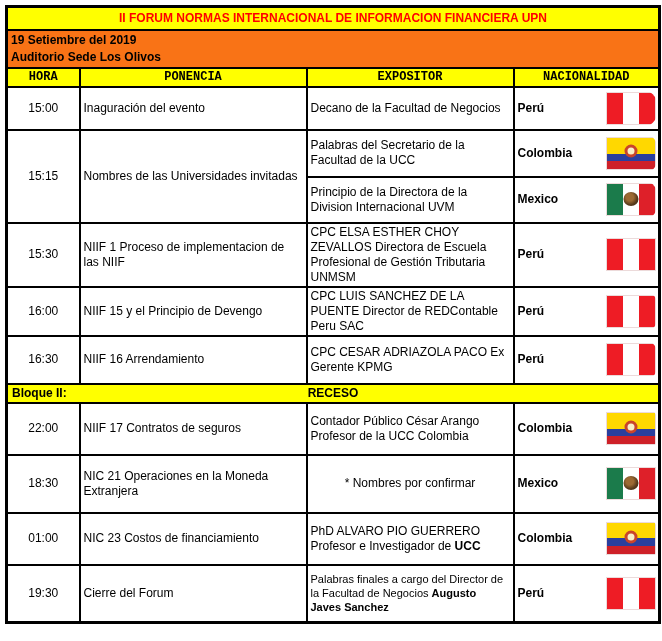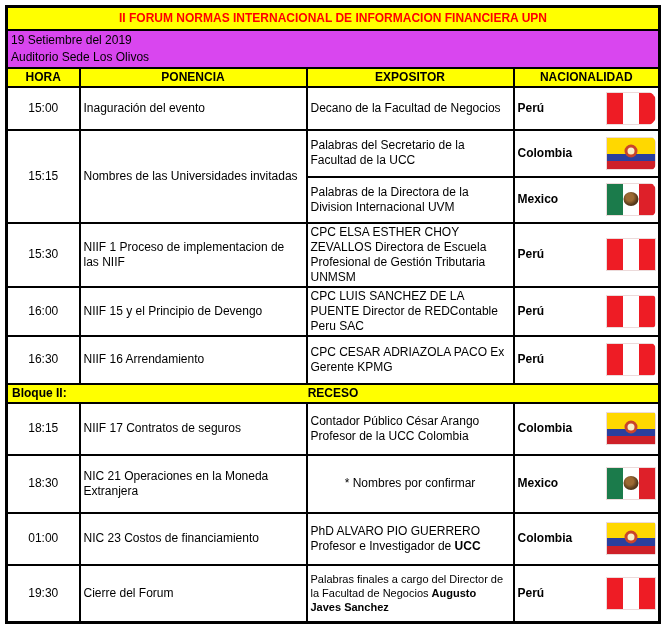--- a/index.html
+++ b/index.html
@@ -23,28 +23,29 @@
   }
   table.sched{border:3px solid #000;}
   
   td.title-cell{
     background:#FFFF00;color:#FF0000;
     font-weight:bold;font-size:15px;text-align:center;
     letter-spacing:0px;
   }
   
   td.info-cell{
-    background:#d946ef;font-weight:normal;font-size:12px;
+    background:#f97316;font-weight:bold;font-size:12px;
     padding-left:76px;vertical-align:middle;
   }
   td.info-cell .line{display:block;line-height:17px;}
   
   td.colhead{
     background:#FFFF00;font-weight:bold;text-align:center;
     font-size:12px;
+    font-family:Liberation Mono, monospace;
   }
   
   td.hora{text-align:center;}
   td.ponencia{text-align:left;border-radius:8px;}
   td.expositor{text-align:left;}
   td.expositor.centered{text-align:center;margin-left:25px;}
   td.expositor.small{font-size:11px;line-height:14px;}
   td.nat{padding-left:4px;padding-right:18px;border-radius:20px;}
   .nat-inner{display:flex;align-items:center;justify-content:space-between;}
   .country{font-weight:bold;}
@@ -122,21 +123,21 @@
     <td class="ponencia" rowspan="2">Nombres de las Universidades invitadas</td>
     <td class="expositor">Palabras del Secretario de la Facultad de la UCC</td>
     <td class="nat">
       <span class="nat-inner">
         <span class="country">Colombia</span>
         <span class="flag flag-colombia"></span>
       </span>
     </td>
   </tr>
   <tr style="height:46px">
-    <td class="expositor">Palabras de la Directora de la Division Internacional UVM</td>
+    <td class="expositor">Principio de la Directora de la Division Internacional UVM</td>
     <td class="nat">
       <span class="nat-inner">
         <span class="country">Mexico</span>
         <span class="flag flag-mexico"></span>
       </span>
     </td>
   </tr>
 
   <tr style="height:55px">
     <td class="hora">15:30</td>
@@ -175,21 +176,21 @@
   </tr>
 
   <tr style="height:15px">
     <td colspan="4" class="receso-cell">
       <span class="bloque-label">Bloque II:</span>
       <span>RECESO</span>
     </td>
   </tr>
 
   <tr style="height:52px">
-    <td class="hora">18:15</td>
+    <td class="hora">22:00</td>
     <td class="ponencia">NIIF 17 Contratos de seguros</td>
     <td class="expositor">Contador Público César Arango Profesor de la UCC Colombia</td>
     <td class="nat">
       <span class="nat-inner">
         <span class="country">Colombia</span>
         <span class="flag flag-colombia"></span>
       </span>
     </td>
   </tr>
 

